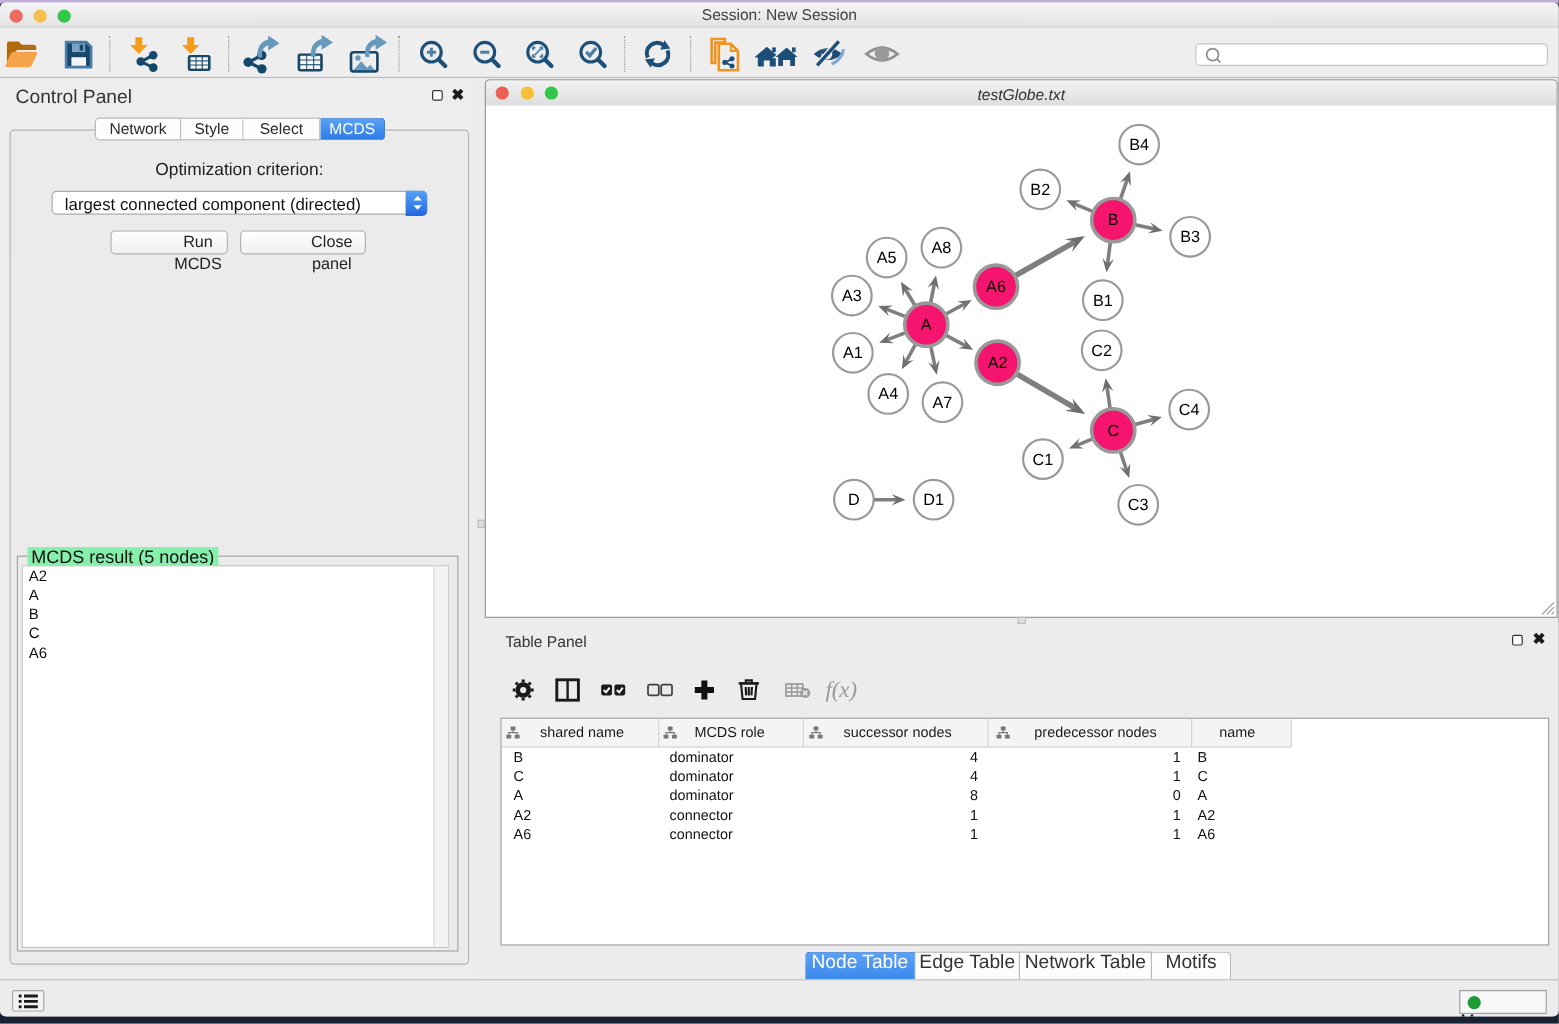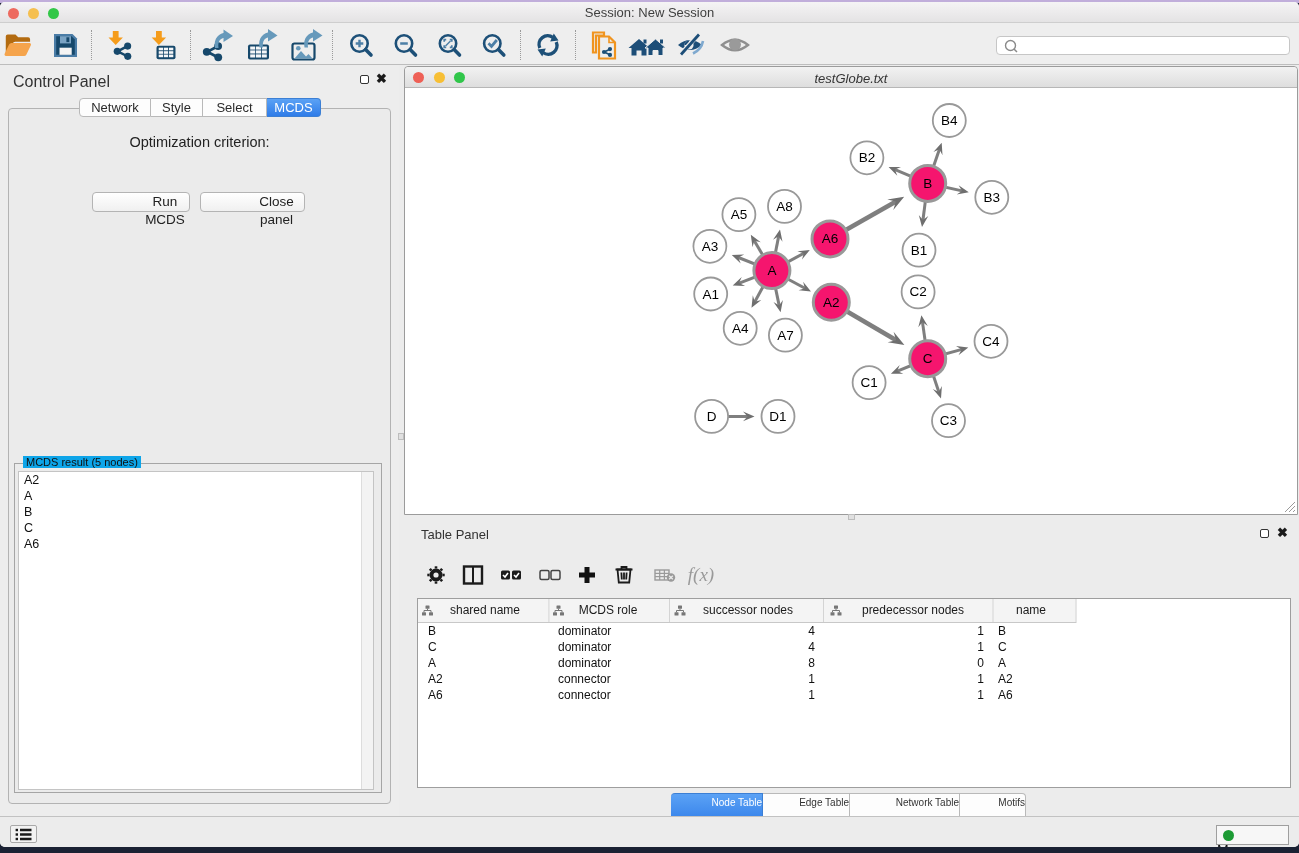--- a/index.html
+++ b/index.html
@@ -23,35 +23,35 @@
 .tab.first { border-left:1px solid #b9b9b9; border-radius:4px 0 0 4px; }
 .tab.sel { background:linear-gradient(#5ba2f5,#2f7ce8); color:#fff; border-color:#3c7fd4; border-radius:0 4px 4px 0; }
 #cpbody { position:absolute; left:8px; top:43px; width:383px; height:696px; border:1px solid #b3b3b3; border-radius:4px; background:#ebebeb; }
 #optlabel { position:absolute; top:69px; width:100%; text-align:center; font-size:14.5px; color:#222; }
 #dropdown { position:absolute; left:43px; top:94px; width:313px; height:20px; background:#fff; border:1px solid #ababab; border-radius:4px; }
 #dropdown .txt { position:absolute; left:10px; top:1.5px; font-size:14px; color:#111; }
 #dropdown .cap { position:absolute; right:-1px; top:-1px; width:18px; height:21px; background:linear-gradient(#55a1f7,#2267e0); border-radius:0 4px 4px 0; }
 .btn { position:absolute; height:19.5px; background:linear-gradient(#ffffff,#f0f0f0); border:1px solid #b4b4b4; border-radius:4px; font-size:13.5px; color:#222; text-align:center; line-height:18px;padding-left:48px; }
 
 #mcdsbox { position:absolute; left:14px; top:398px; width:368px; height:330px; border:1px solid #a5a5a5; }
-#mcdsbox .legend { position:absolute; left:8px; top:-8px; background:#0ea5e9; padding:0 3px; font-size:11px; color:#111; }
+#mcdsbox .legend { position:absolute; left:8px; top:-8px; background:#86efac; padding:0 3px; font-size:15px; color:#111; }
 #mcdslist { position:absolute; left:3px; top:7px; width:356px; height:319px; background:#fff; border:1px solid #c4c4c4; }
 #mcdslist .sb { position:absolute; right:0; top:0; width:12px; height:100%; background:#f3f3f3; border-left:1px solid #ddd; }
 #mcdslist .it { font-size:12.5px; color:#111; padding-left:5px; height:16px; line-height:16px; }
 
 #netwin { position:absolute; left:404px; top:64px; width:894px; height:449px; background:#fff; border:1px solid #9b9b9b; border-radius:4px 4px 0 0; }
 #nettitle { position:absolute; left:0; top:0; width:100%; height:21px; background:linear-gradient(#f2f2f2,#dedede); border-bottom:1px solid #b7b7b7; border-radius:4px 4px 0 0; }
 #nettitle .title { position:absolute; width:100%; text-align:center; top:3.5px; font-size:13px; color:#333;font-style:italic; }
 
 #tpanel { position:absolute; left:404px; top:517px; width:895px; height:299px; background:#ececec; }
 #tpanel .hdr { position:absolute; left:17px; top:8px; font-size:13px; color:#333; }
 #ttoolbar { position:absolute; left:13px; top:40px; width:878px; height:36px; }
 #tablebox { position:absolute; left:13px; top:79px; width:874px; height:190px; background:#fff; border:1px solid #9e9e9e; }
 
-.btab { position:absolute; top:274px; height:34px; line-height:18px; font-size:10px; color:#333; background:#fdfdfd; border:1px solid #b9b9b9; border-left:none; text-align:right; }
+.btab { position:absolute; top:274px; height:34px; line-height:18px; font-size:16px; color:#333; background:#fdfdfd; border:1px solid #b9b9b9; border-left:none; text-align:center; }
 
 #statusbar { position:absolute; left:0; bottom:0; width:100%; height:31px; background:#ececec; border-top:1px solid #c2c2c2; }
 #listbtn { position:absolute; left:10px; top:8px; width:27px; height:18px; border:1px solid #a8a8a8; background:#f2f2f2; border-radius:2px; }
 #membtn { position:absolute; right:10px; top:8px; width:73px; height:20px; border:1px solid #9f9f9f; background:#f7f7f7; font-size:14px; color:#111; }
 .close-x { position:absolute; font-size:13px; font-weight:bold; color:#1a1a1a; }
 .float-sq { position:absolute; width:9px; height:9px; border:1.5px solid #333; border-radius:2px; background:#fff; }
 </style>
 </head>
 <body>
 <div id="purple"></div>
@@ -224,20 +224,27 @@
     <div class="float-sq" style="left:360px;top:10px;"></div>
     <div class="close-x" style="left:376px;top:6px;">✖</div>
     <div id="cpbody"></div>
     <div class="tabrow">
       <div class="tab first" style="width:72px;">Network</div>
         <div class="tab" style="width:52px;">Style</div>
         <div class="tab" style="width:64px;">Select</div>
         <div class="tab sel" style="width:54px;">MCDS</div>
     </div>
     <div id="optlabel">Optimization criterion:</div>
+    <div id="dropdown">
+      <div class="txt">largest connected component (directed)</div>
+      <div class="cap"><svg width="20" height="20">
+            <path d="M6.5 8 L10 4.2 L13.5 8 z" fill="#fff"></path>
+            <path d="M6.5 12 L10 15.8 L13.5 12 z" fill="#fff"></path>
+          </svg></div>
+    </div>
     <div class="btn" style="left:92px;top:127px;width:98px;">Run MCDS</div>
     <div class="btn" style="left:200px;top:127px;width:105px;">Close panel</div>
     <div id="mcdsbox">
       <div class="legend">MCDS result (5 nodes)</div>
       <div id="mcdslist">
         <div class="sb"></div>
 
         <div class="it">A2</div>
           <div class="it">A</div>
           <div class="it">B</div>

